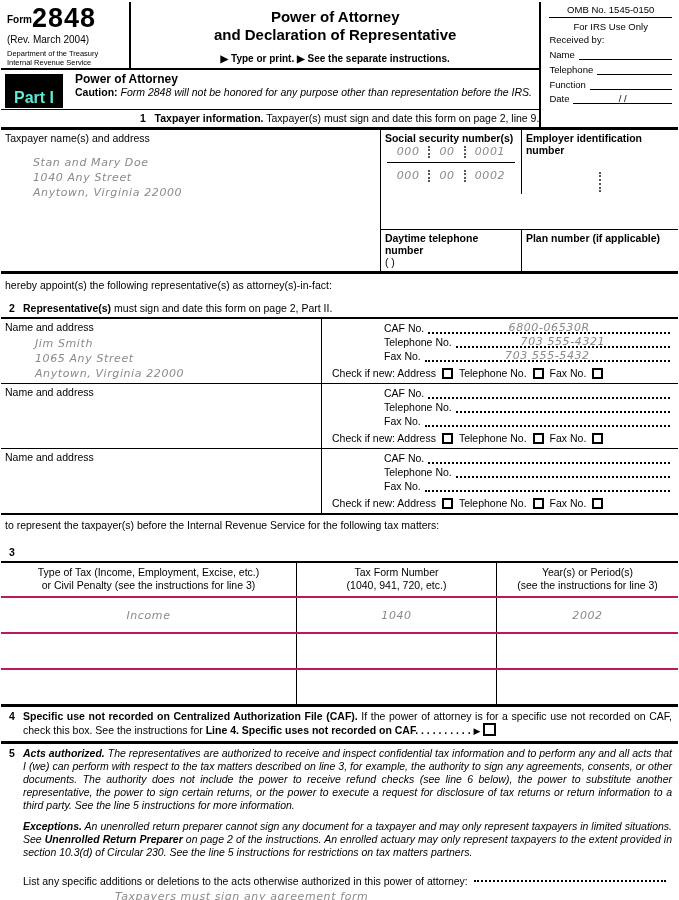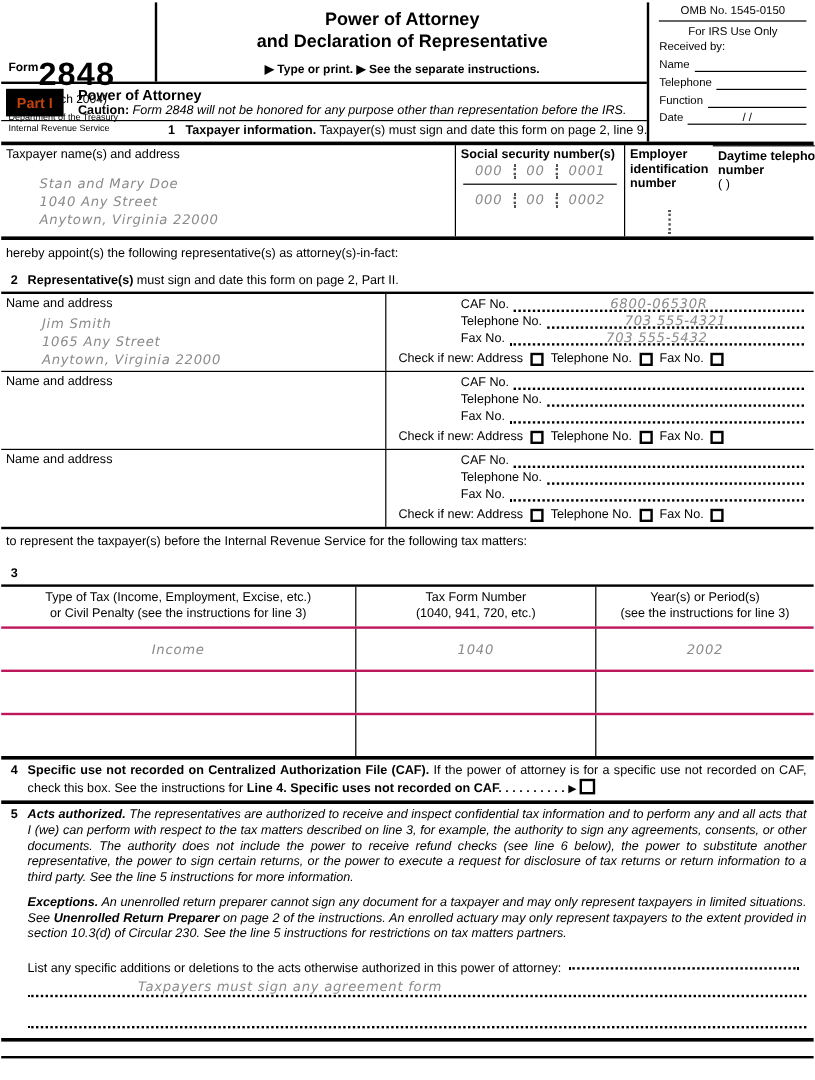--- a/index.html
+++ b/index.html
@@ -23,32 +23,32 @@
     display:inline-block; width:11px; height:11px;
     border:2px solid #000; background:#fff; vertical-align:-2px;
   }
   .dotfill { flex:1; border-bottom:2px dotted #000; margin:0 6px 2px 6px; min-width:20px; }
 
   
   .top-region { display:flex; border-bottom:3px solid #000; }
   .top-left { width:540px; }
   .hdr-row { display:flex; border-bottom:2px solid #000; height:68px; }
   .formid { width:130px; border-right:2px solid #000; padding:4px 4px 2px 6px; }
-  .formid .fline { display:flex; align-items:flex-start;margin-top:44px; }
+  .formid .fline { display:flex; align-items:flex-end; }
   .formid .fword { font-size:10px; font-weight:bold; padding-bottom:4px; }
   .formid .fnum { font-size:27px; font-weight:bold; line-height:24px; letter-spacing:1px; }
   .formid .frev { font-size:10px; margin-top:3px; }
   .formid .fdept { font-size:7.5px; line-height:9px; margin-top:3px; }
   .hdr-center { flex:1; text-align:center; padding-top:6px; display:flex; flex-direction:column; }
   .hdr-title { font-size:15px; font-weight:bold; line-height:18px; }
   .hdr-inst { font-size:10px; font-weight:bold; margin-top:8px; }
   .part-row { display:flex; align-items:flex-start; padding:2px 0 1px 0; }
   .part-badge {
-    background:#000; color:#c2410c; font-weight:bold; font-size:12px;
-    padding:6px 9px 4px 9px; margin:2px 0 0 4px;
+    background:#000; color:#5eead4; font-weight:bold; font-size:16px;
+    padding:17px 9px 4px 9px; margin:2px 0 0 4px;
   }
   .part-text { padding-left:12px; }
   .part-title { font-weight:bold; font-size:12px; line-height:14px; }
   .caution-line { font-size:10.5px; line-height:13px; }
   .line1-head { border-top:1.5px solid #000; padding:2px 0 2px 6px;text-align:right; }
   .top-right {
     width:139px; border-left:2px solid #000; padding:2px 6px 0 8px;
     font-size:9.5px; line-height:11px;
   }
   .omb-no { text-align:center; border-bottom:1.5px solid #000; padding-bottom:2px; font-size:9.5px; }
@@ -61,21 +61,21 @@
 
   
   .numline { display:flex; }
   .numline .num { width:22px; padding-left:8px; font-weight:bold; flex:none; }
   .numline .body { flex:1; padding-right:6px; }
 
   
   .tp-grid { display:flex; border-bottom:0; }
   .tp-name { width:380px; padding:2px 4px 4px 4px; }
   .tp-hand { margin:10px 0 0 28px; line-height:15px; }
-  .tp-right { width:299px; border-left:1.5px solid #000; display:flex; flex-direction:row; }
+  .tp-right { width:299px; border-left:1.5px solid #000; display:flex; flex-direction:column;gap:35px; }
   .tp-right-top { display:flex; flex:1; }
   .ssn-col { width:140px; padding:2px 4px; }
   .ein-col { flex:1; border-left:1.5px solid #000; padding:2px 4px; }
   .lbl-b { font-weight:bold; line-height:12px; }
   .ssn-row { display:flex; justify-content:center; align-items:center; margin-top:2px; }
   .ssn-row.first { border-bottom:1px solid #000; padding-bottom:4px; margin:1px 2px 6px 2px; }
   .ssn-sep { width:0; height:12px; border-left:2px dotted #555; margin:0 9px; }
   .ein-colon { width:0; height:20px; border-left:2px dotted #555; margin:16px auto 0 auto; }
   .tp-right-bottom { display:flex; border-top:1.5px solid #000; height:42px; }
   .day-col { width:140px; padding:2px 4px; }

